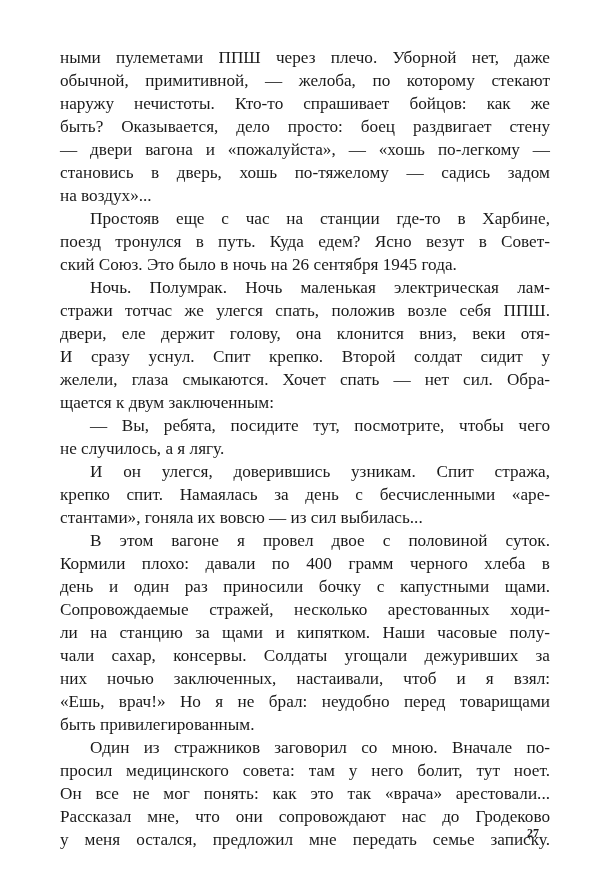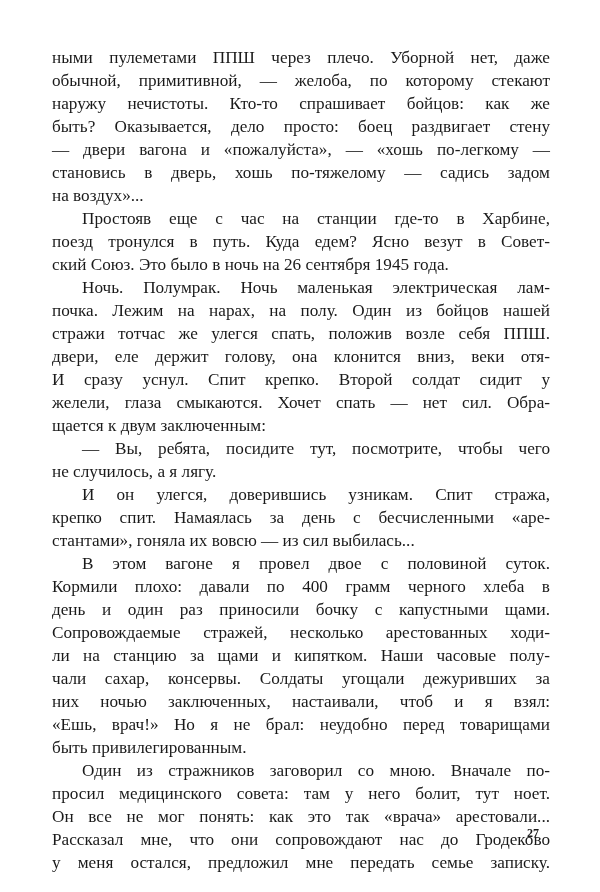--- a/index.html
+++ b/index.html
@@ -14,20 +14,21 @@
     line-height: 23px;
     color: #1a1a1a;
     text-align: justify;
   }
   .line {
     display: block;
     white-space: nowrap;
     text-align: justify;
     text-align-last: justify;
     height: 23px;
+    margin-left: 8px;
   }
   .line.last { text-align-last: left; }
   .line.indent { padding-left: 30px; }
   .para { margin: 0; }
   .page-number {
     position: absolute;
     left: 527px;
     top: 826px;
     font-family: "Liberation Serif", "DejaVu Serif", serif;
     font-weight: bold;
@@ -48,21 +49,20 @@
     <span class="line">становись в дверь, хошь по-тяжелому — садись задом</span>
     <span class="line last">на воздух»...</span>
   </div>
   <div class="para">
     <span class="line indent">Простояв еще с час на станции где-то в Харбине,</span>
     <span class="line">поезд тронулся в путь. Куда едем? Ясно везут в Совет-</span>
     <span class="line last">ский Союз. Это было в ночь на 26 сентября 1945 года.</span>
   </div>
   <div class="para">
     <span class="line indent">Ночь. Полумрак. Ночь маленькая электрическая лам-</span>
-    <span class="line">почка. Лежим на нарах, на полу. Один из бойцов нашей</span>
     <span class="line">стражи тотчас же улегся спать, положив возле себя ППШ.</span>
     <span class="line">двери, еле держит голову, она клонится вниз, веки отя-</span>
     <span class="line">И сразу уснул. Спит крепко. Второй солдат сидит у</span>
     <span class="line">желели, глаза смыкаются. Хочет спать — нет сил. Обра-</span>
     <span class="line last">щается к двум заключенным:</span>
   </div>
   <div class="para">
     <span class="line indent">— Вы, ребята, посидите тут, посмотрите, чтобы чего</span>
     <span class="line last">не случилось, а я лягу.</span>
   </div>

